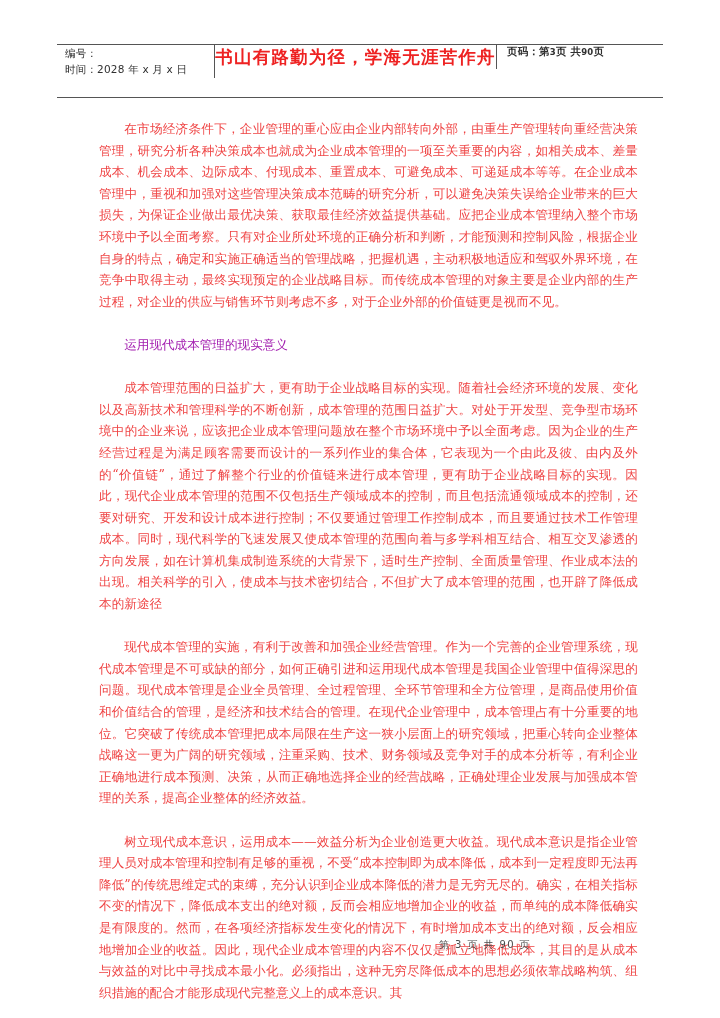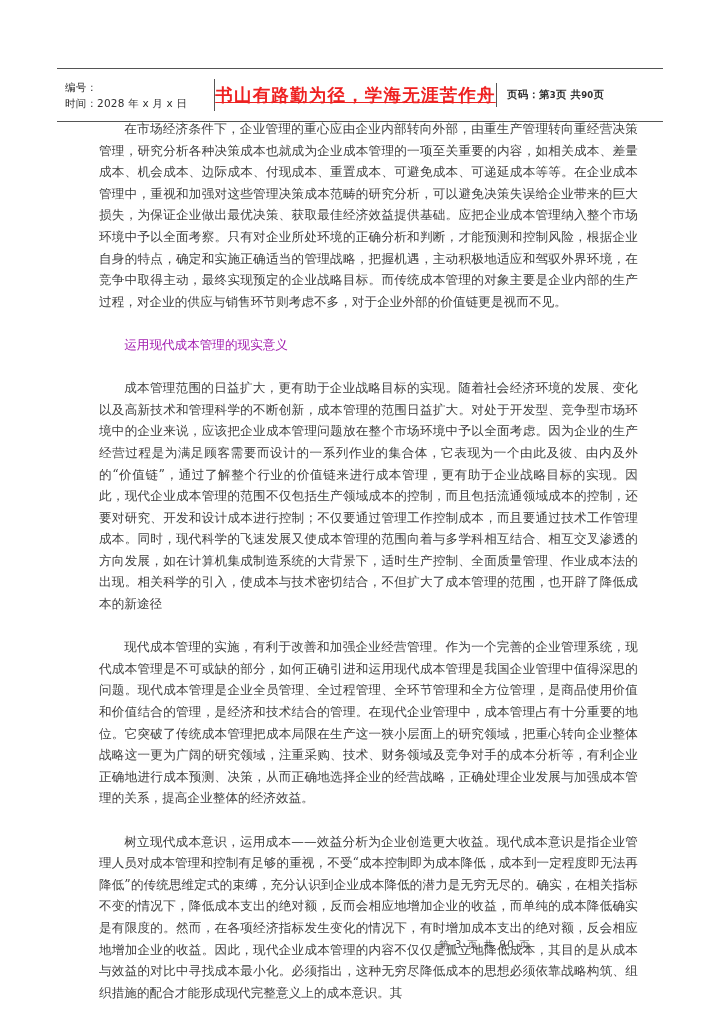--- a/index.html
+++ b/index.html
@@ -26,23 +26,22 @@
   
   .header-table {
     position: absolute;
     left: 57px;
     top: 44px;
     width: 606px;
     border-top: 1.1px solid #555;
     border-bottom: 1.1px solid #555;
     box-sizing: border-box;
     display: flex;
-    align-items: center;
+    align-items: flex-start;
     height: 54px;
-    margin-top: 24px;
   }
   .hdr-cell {
     display: flex;
     flex-direction: column;
     justify-content: center;
     box-sizing: border-box;
     font-family: "DejaVu Sans", "Liberation Sans", sans-serif;
   }
   .hdr-left {
     width: 158px;
@@ -59,21 +58,20 @@
     justify-content: center;
     border-right: 1.1px solid #555;
   }
   .hdr-mid .slogan {
     color: #ee2222;
     font-weight: bold;
     font-size: 17.5px;
     letter-spacing: 1.2px;
     font-family: "DejaVu Serif", "Liberation Serif", serif;
     white-space: nowrap;
-    text-decoration: underline;
   }
   .hdr-right {
     width: 166px;
     padding-left: 10px;
     font-size: 10.5px;
     color: #303030;
     justify-content: center;
     font-weight: bold;
   }
   .hdr-right .pageinfo { white-space: nowrap; letter-spacing: 0.2px; }
@@ -86,21 +84,21 @@
     top: 118px;
     width: 539px;
   }
   p.para {
     margin: 0 0 0 0;
     font-size: 12.6px;
     line-height: 21.6px;
     text-align: justify;
     text-justify: inter-ideograph;
     text-indent: 25.2px;
-    color: #404040;
+    color: #ef4444;
     letter-spacing: 0.05px;
   }
   p.para.gap { margin-top: 21.6px; }
   h2.subhead {
     margin: 21.6px 0 0 0;
     font-size: 12.6px;
     line-height: 21.6px;
     font-weight: normal;
     text-indent: 25.2px;
     color: #a21caf;

